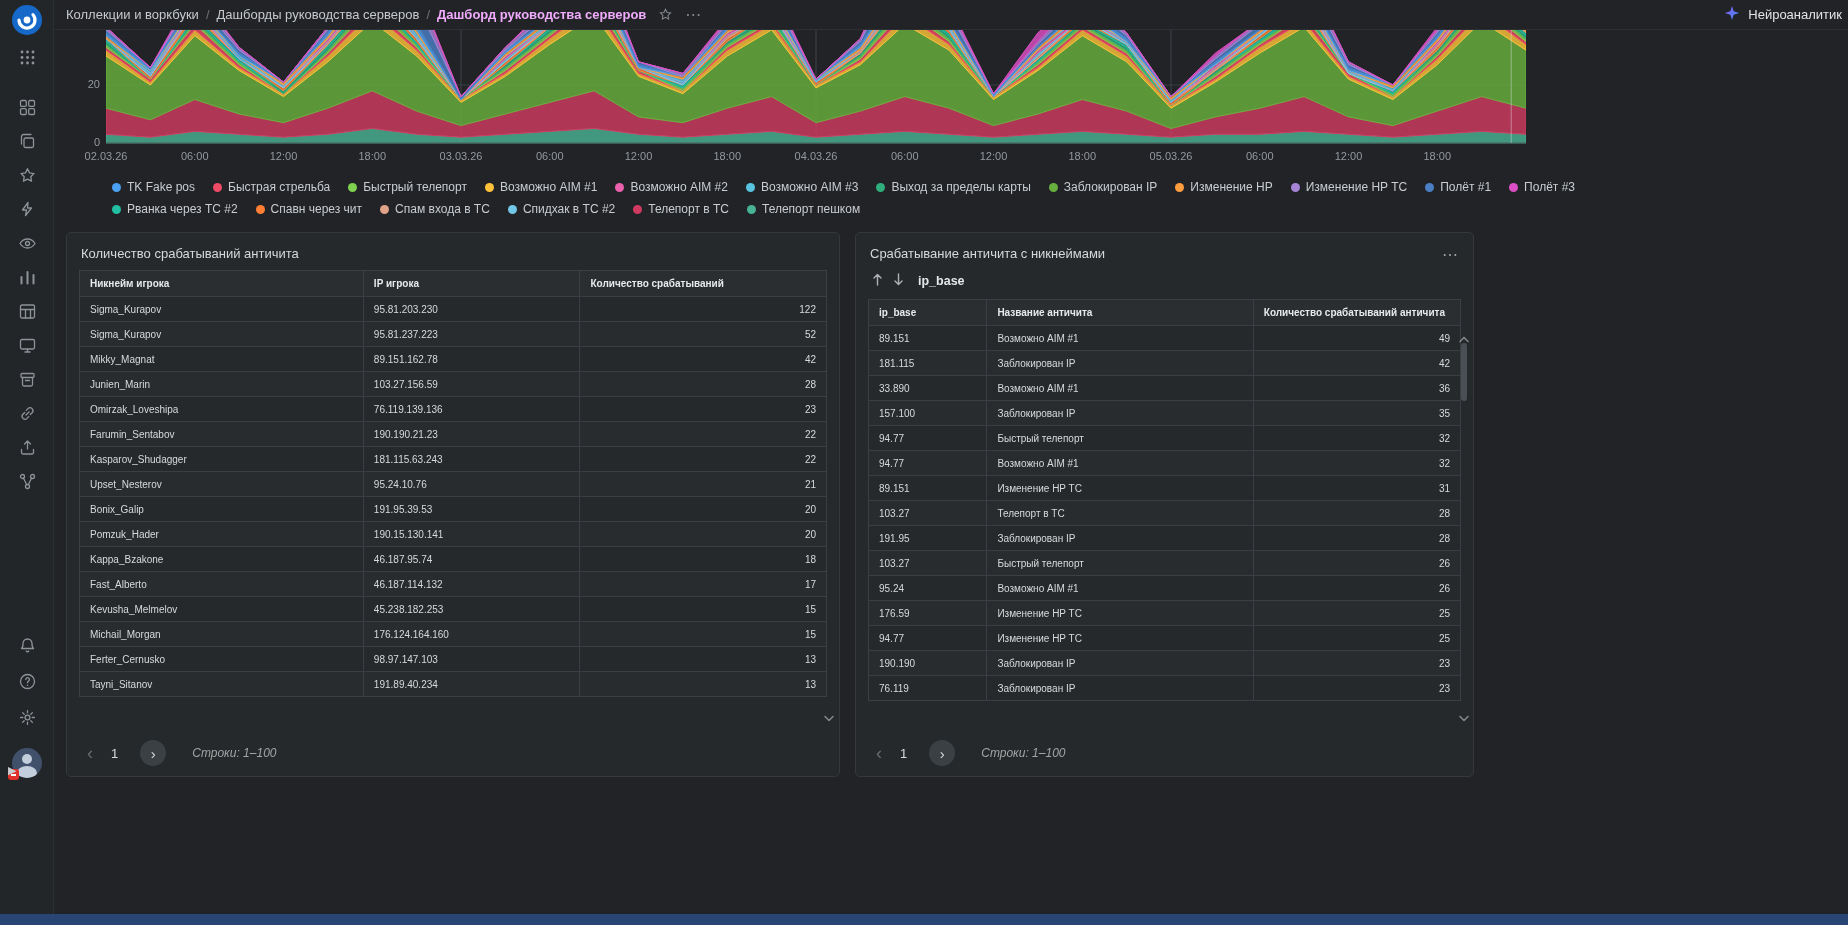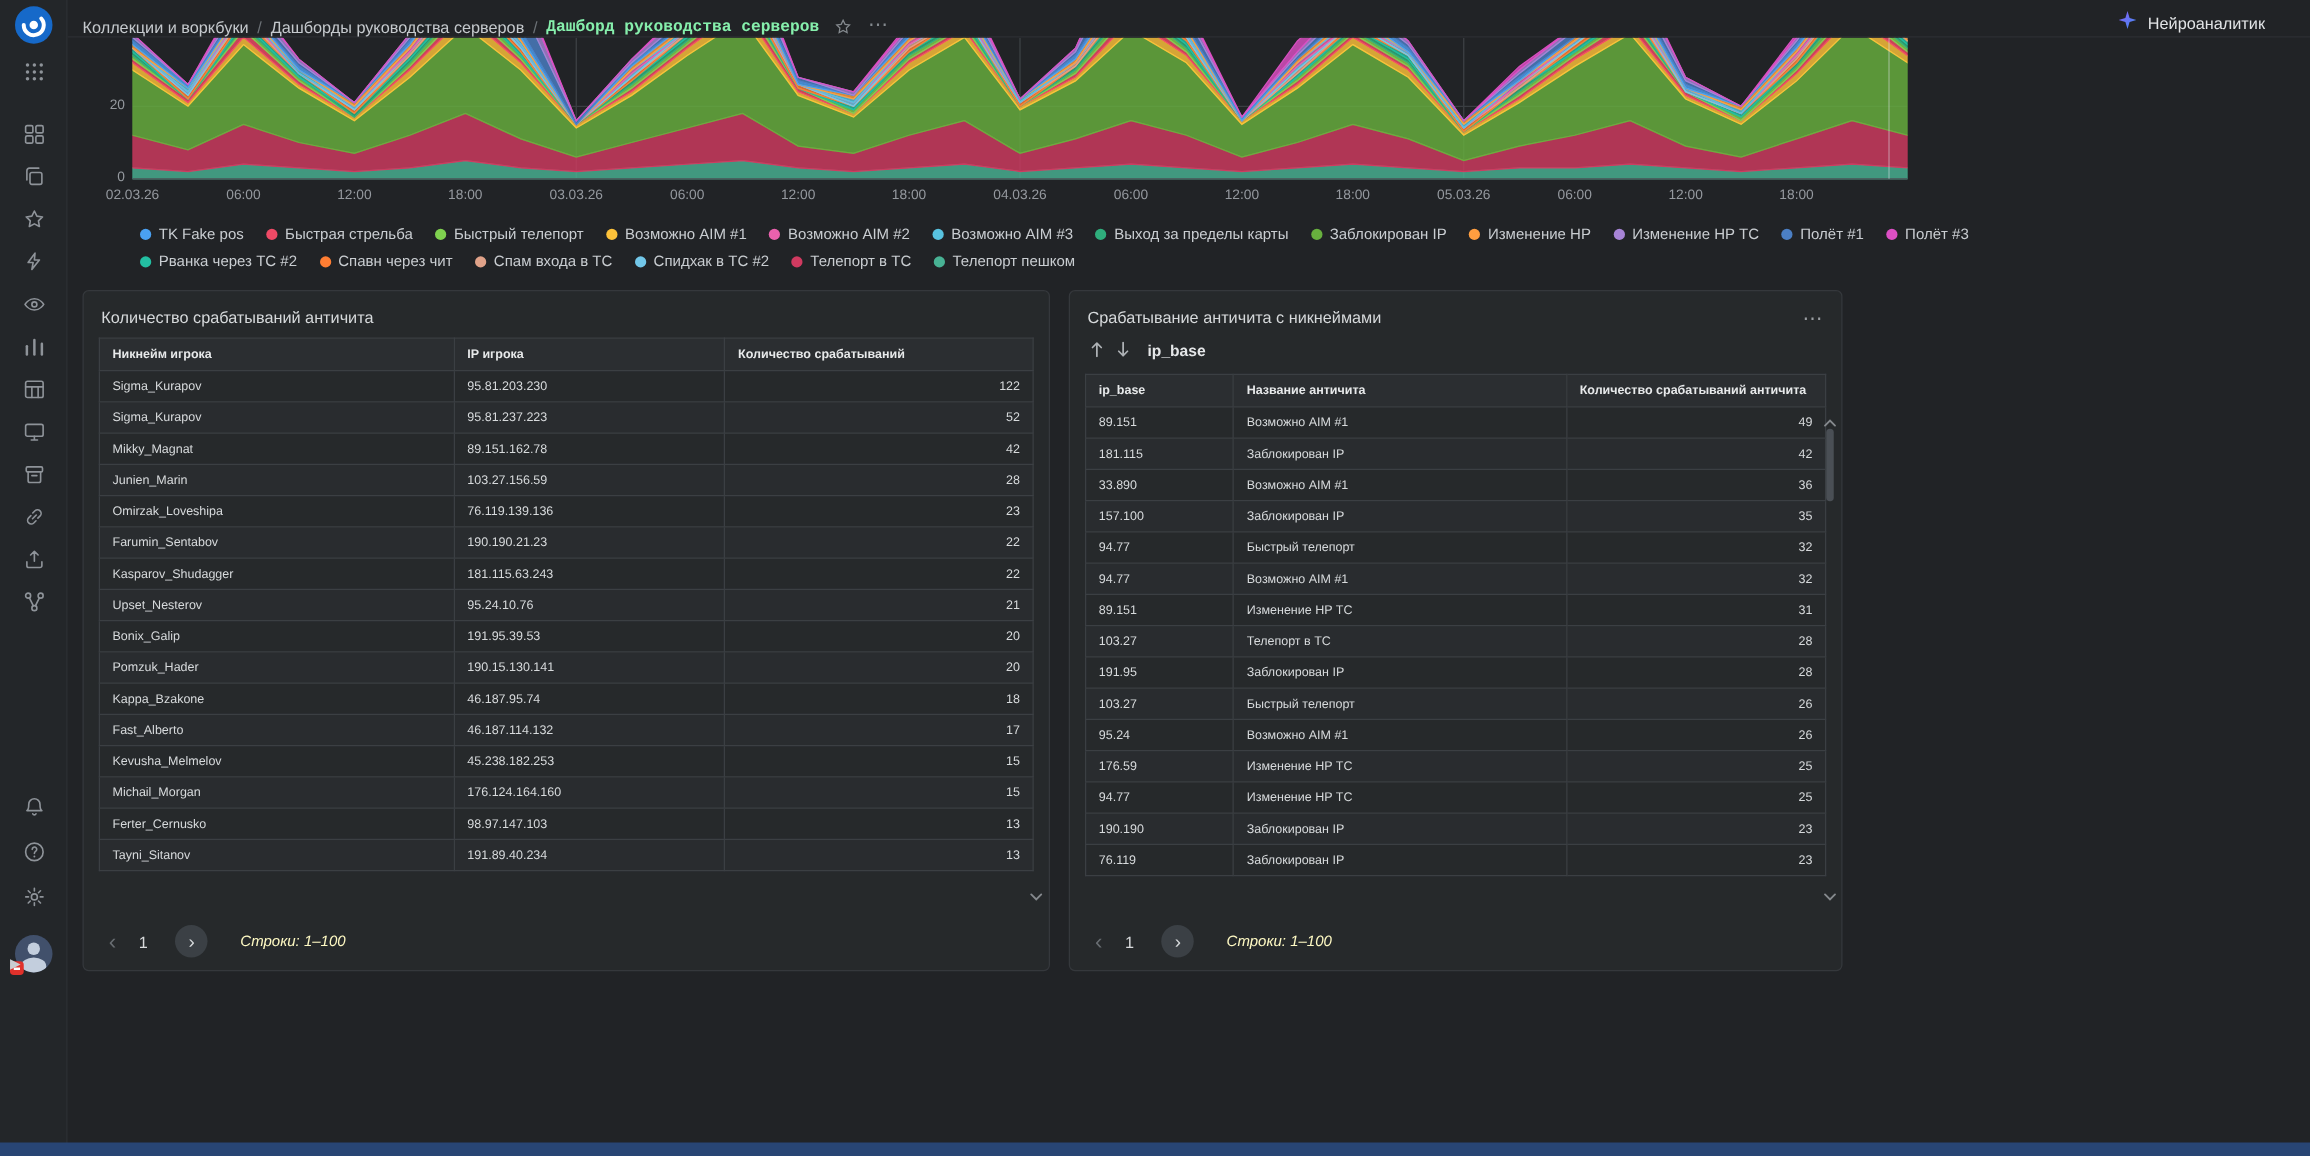--- a/index.html
+++ b/index.html
@@ -34,26 +34,26 @@
   }
   .avatar-badge::after { content:""; width:5px; height:2px; background:#fff; }
   .expand-hint {
     position:absolute; left:8px; top:764px; color:#c9cdd1; font-size:11px; cursor:pointer; z-index:6;
   }
   .bottom-strip { position:absolute; left:0; bottom:0; width:1848px; height:11px; background:#284574; z-index:7; }
 
   
   .header {
     position:absolute; left:54px; top:0; width:1794px; height:30px;
-    display:flex; align-items:flex-end; padding:0 36px 0 12px;
+    display:flex; align-items:center; padding:0 6px 0 12px;
     background:#212326; border-bottom:1px solid #2c2f33; z-index:4;
   }
   .breadcrumb { display:flex; align-items:center; gap:7px; font-size:13px; }
   .bc-item { color:#c5c9cd; cursor:pointer; white-space:nowrap; }
-  .bc-item.current { color:#86efac; font-weight:700; cursor:default;font-family:Liberation Mono, monospace; }
+  .bc-item.current { color:#f0abfc; font-weight:700; cursor:default; }
   .bc-sep { color:#6e7378; }
   .hdr-icon { background:none; border:none; color:#84898e; cursor:pointer; margin-left:12px; display:flex; align-items:center; }
   .hdr-icon svg { stroke:#84898e; fill:none; stroke-width:1.3; }
   .hdr-more { font-size:16px; letter-spacing:1px; line-height:1; }
   .assistant { margin-left:auto; display:flex; align-items:center; gap:8px; cursor:pointer; }
   .assistant span.lbl { font-size:13px; color:#e2e4e6; }
 
   
   .chart-widget { position:absolute; left:66px; top:30px; width:1466px; height:198px; }
   .chart-plot { position:absolute; left:40px; top:0; width:1420px; height:116px; }
@@ -95,21 +95,21 @@
   .pagination {
     position:absolute; left:0; right:0; bottom:0; height:46px;
     display:flex; align-items:center; padding:0 16px;
   }
   .pg-prev { background:none; border:none; color:#686d72; font-size:18px; cursor:pointer; padding:0 4px; }
   .pg-page { background:none; border:none; color:#d8dadc; font-size:13px; margin-left:14px; cursor:pointer; }
   .pg-next {
     width:26px; height:26px; border-radius:50%; background:#3b4045; border:none;
     color:#d6d9db; font-size:15px; margin-left:22px; cursor:pointer; line-height:1;
   }
-  .pg-rows { margin-left:26px; font-size:12px; font-style:italic; color:#fef9c3; }
+  .pg-rows { margin-left:26px; font-size:12px; font-style:italic; color:#a3a3a3; }
 
   .scroll-hint { position:absolute; right:5px; bottom:50px; cursor:pointer; }
   .scroll-hint svg, .vscroll svg { stroke:#85898d; fill:none; stroke-width:1.5; stroke-linecap:round; }
   .vscroll { position:absolute; right:3px; top:96px; bottom:50px; width:12px; }
   .vscroll .chev-up { position:absolute; top:0; left:1px; cursor:pointer; }
   .vscroll .chev-dn { position:absolute; bottom:0; left:1px; cursor:pointer; }
   .vscroll .thumb { position:absolute; top:14px; left:3px; width:6px; height:58px; border-radius:3px; background:#4a4f55; cursor:grab; }
 </style>
 </head>
 <body>

